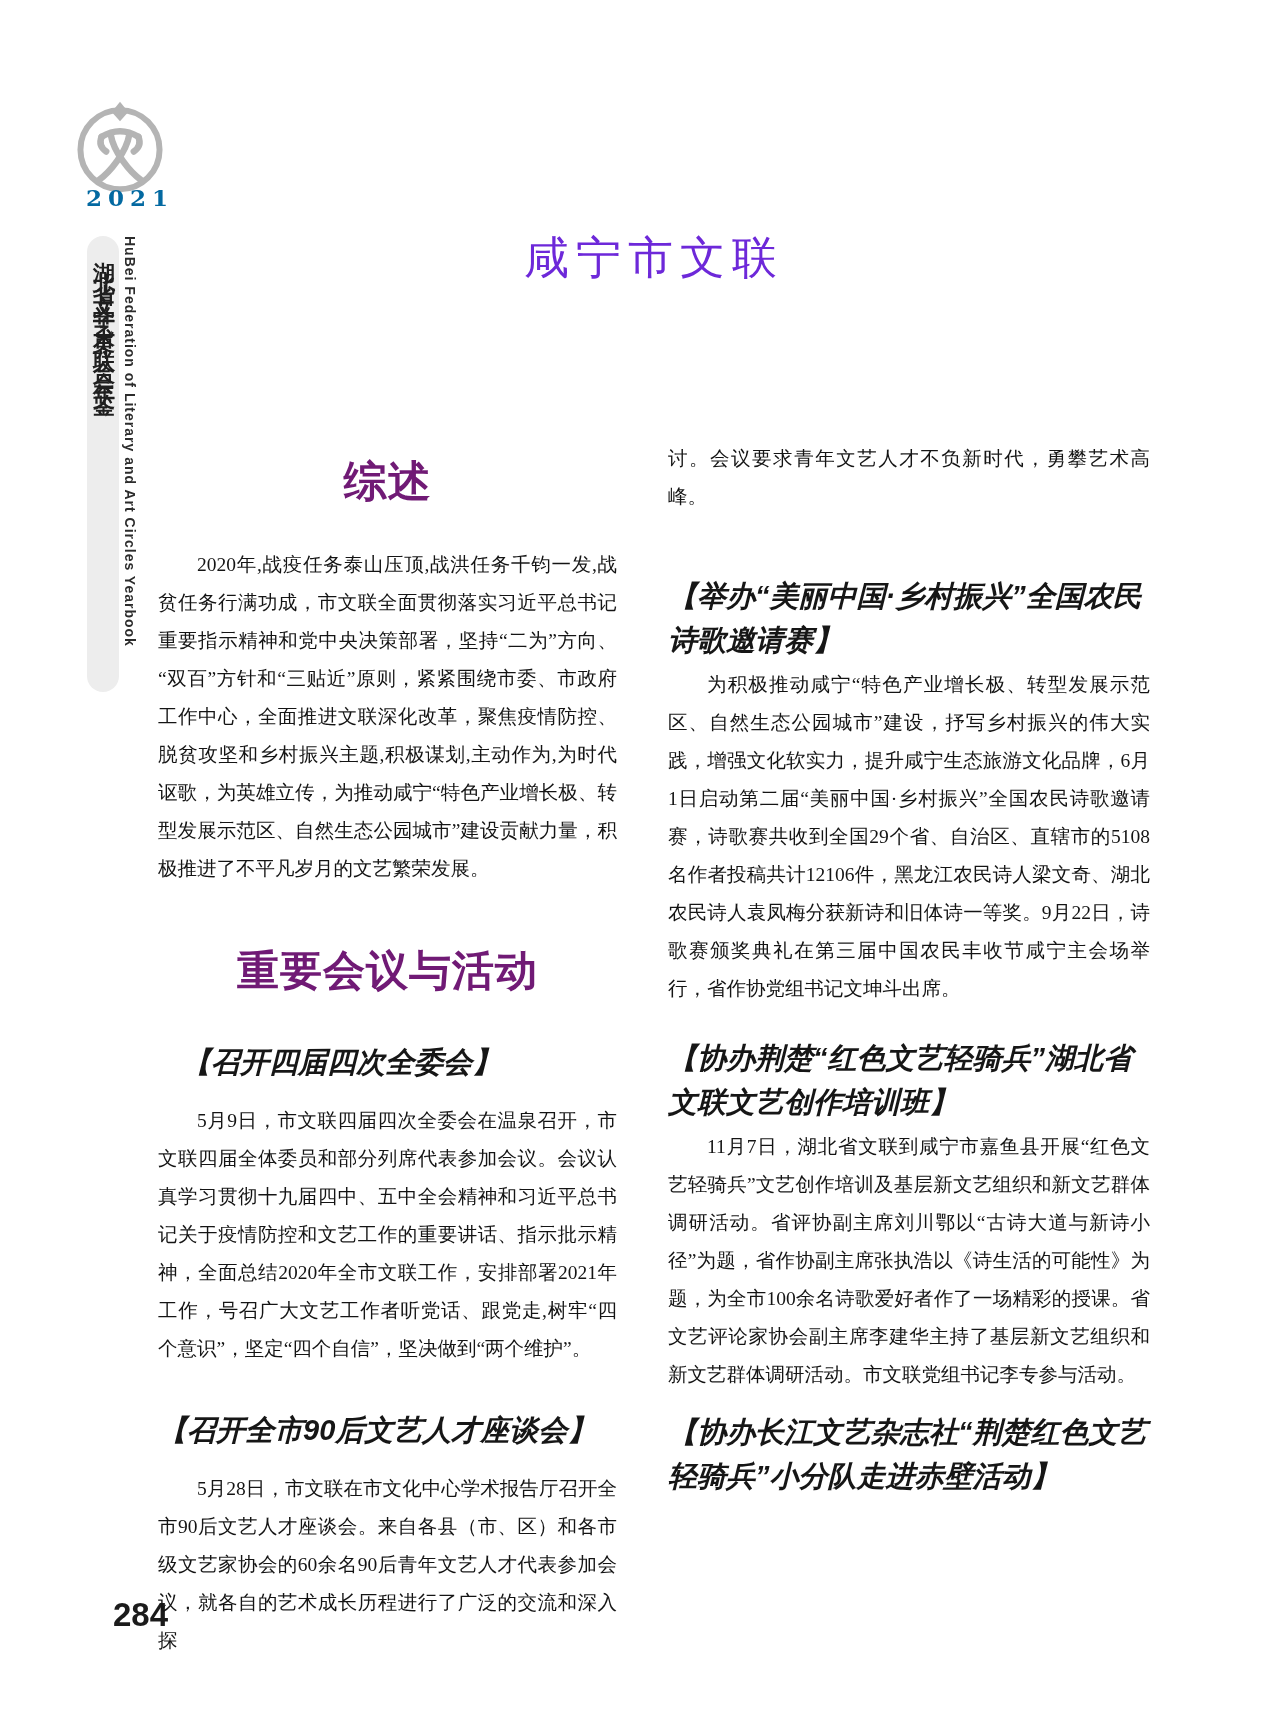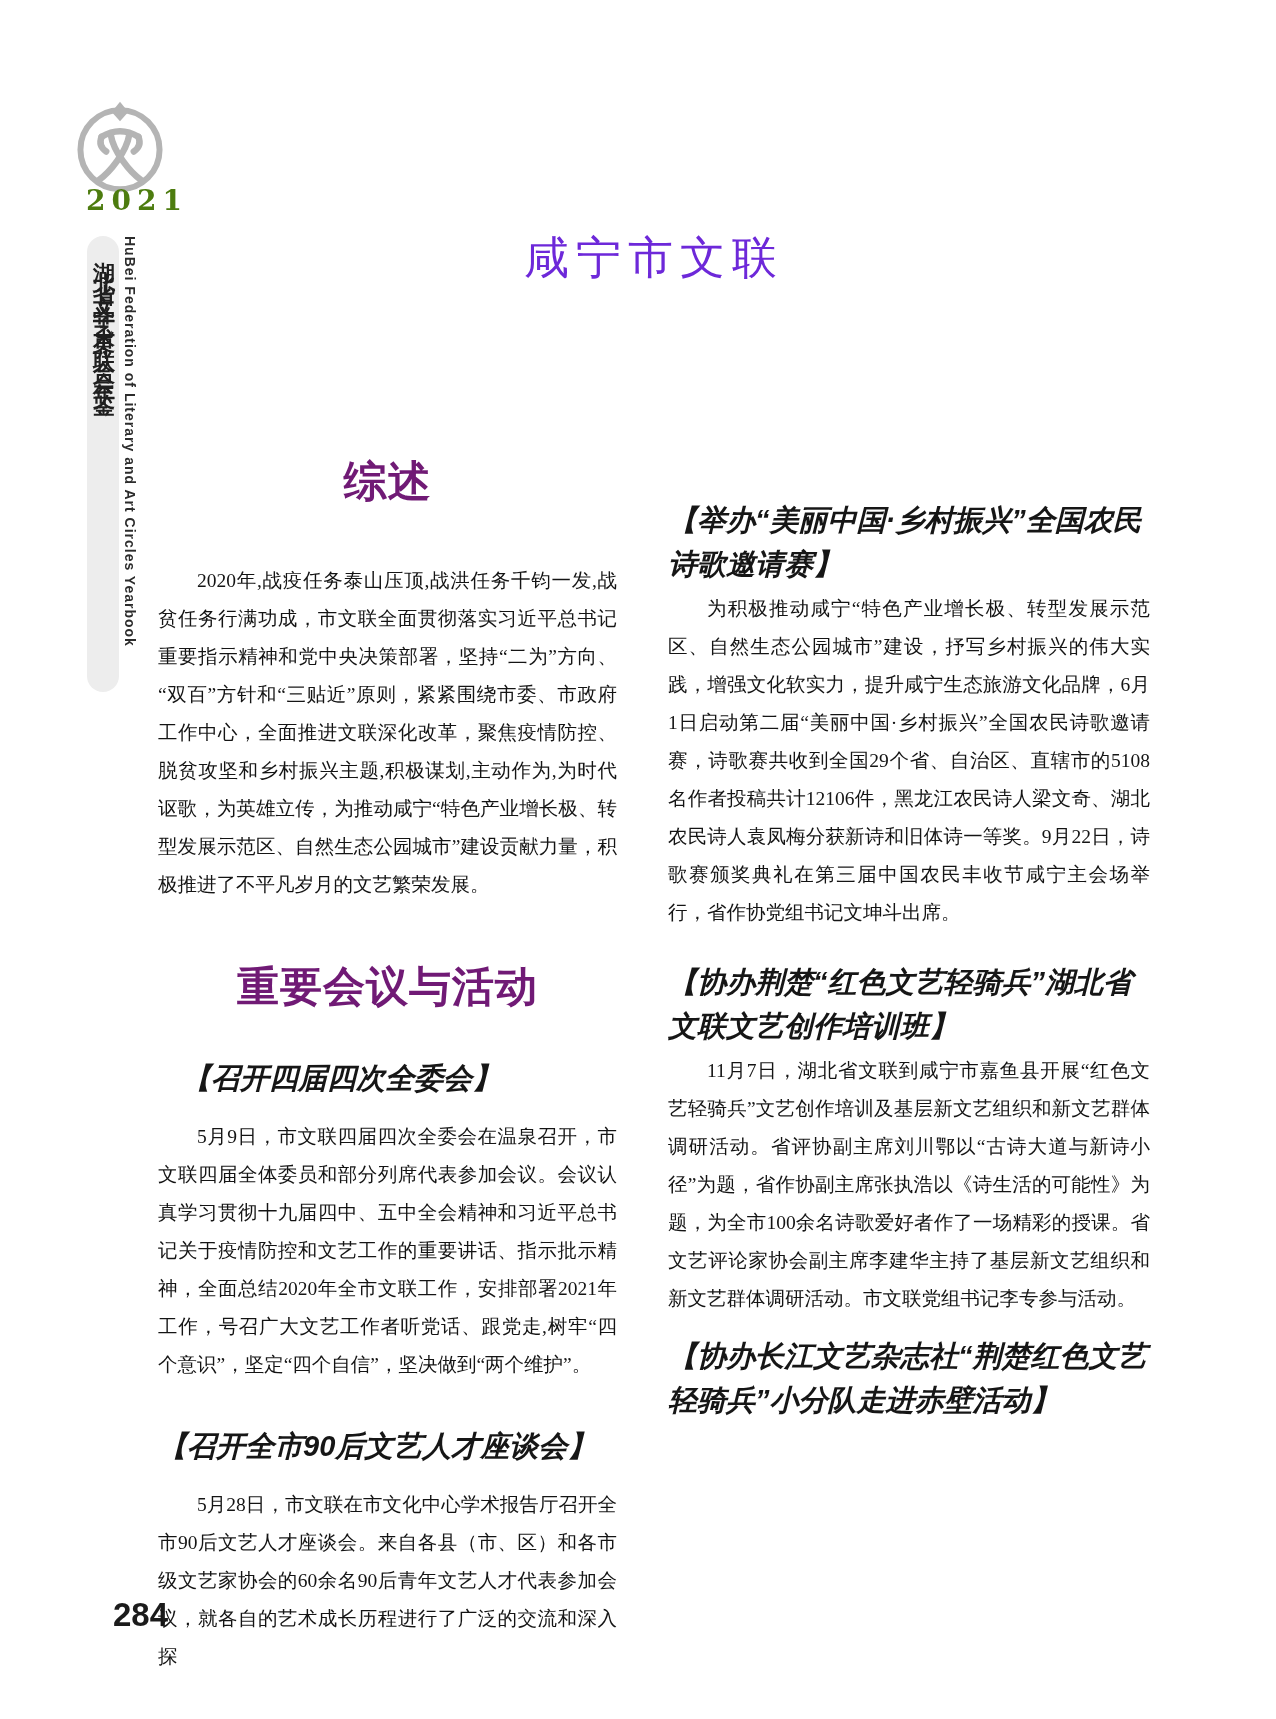--- a/index.html
+++ b/index.html
@@ -10,21 +10,21 @@
     margin:0 auto;
     overflow:hidden;
     font-family:"Liberation Serif","DejaVu Serif",serif;
     color:#1b1b1b;
   }
   
   .logo{position:absolute;left:74px;top:96px;width:92px;height:100px;}
   .year-label{
     position:absolute;left:86px;top:184px;
     font-family:"DejaVu Serif","Liberation Serif",serif;
-    font-weight:bold;font-size:28px;letter-spacing:6px;color:#4d7c0f;
+    font-weight:bold;font-size:23px;letter-spacing:6px;color:#0369a1;
   }
   .side-strip{
     position:absolute;left:87px;top:236px;width:32px;height:456px;
     background:#ededed;border-radius:16px;
     writing-mode:vertical-rl;text-orientation:upright;
     font-family:"Liberation Sans","DejaVu Sans",sans-serif;
     font-weight:bold;font-size:22px;letter-spacing:11px;
     color:#1f1f1f;padding-top:8px;box-sizing:border-box;text-align:left;
   }
   .side-en{
@@ -63,21 +63,21 @@
     font-weight:bold;font-size:29px;line-height:44px;
     color:#161616;text-align:left;font-style:italic;
   }
   .body-text{
     text-align:justify;text-justify:inter-ideograph;
     text-indent:2em;color:#141414;
     margin:0;
   }
   .no-indent{text-indent:0;}
   .cut{text-align-last:justify;}
-  .mt-para{margin-top:56px;}
+  .mt-para{margin-top:40px;}
   .mt2{margin-top:18px;}
   .mt4{margin-top:4px;}
   .h1-m{margin-top:44px;margin-left:24px;}
   .h2-m{margin-top:40px;}
   .h3-m{margin-top:58px;}
   .h4-m{margin-top:28px;}
   .h5-m{margin-top:16px;}
 </style>
 </head>
 <body>
@@ -116,20 +116,21 @@
     <div class="big-heading hd-meetings">重要会议与活动</div>
 
     <div class="article-heading h1-m">【召开四届四次全委会】</div>
     <p class="body-text mt2">5月9日，市文联四届四次全委会在温泉召开，市文联四届全体委员和部分列席代表参加会议。会议认真学习贯彻十九届四中、五中全会精神和习近平总书记关于疫情防控和文艺工作的重要讲话、指示批示精神，全面总结2020年全市文联工作，安排部署2021年工作，号召广大文艺工作者听党话、跟党走,树牢“四个意识”，坚定“四个自信”，坚决做到“两个维护”。</p>
 
     <div class="article-heading h2-m">【召开全市90后文艺人才座谈会】</div>
     <p class="body-text mt2 cut">5月28日，市文联在市文化中心学术报告厅召开全市90后文艺人才座谈会。来自各县（市、区）和各市级文艺家协会的60余名90后青年文艺人才代表参加会议，就各自的艺术成长历程进行了广泛的交流和深入探</p>
   </div>
 
   <div class="col col-right">
+    <p class="body-text no-indent">讨。会议要求青年文艺人才不负新时代，勇攀艺术高峰。</p>
 
     <div class="article-heading h3-m">【举办“美丽中国·乡村振兴”全国农民诗歌邀请赛】</div>
     <p class="body-text mt4">为积极推动咸宁“特色产业增长极、转型发展示范区、自然生态公园城市”建设，抒写乡村振兴的伟大实践，增强文化软实力，提升咸宁生态旅游文化品牌，6月1日启动第二届“美丽中国·乡村振兴”全国农民诗歌邀请赛，诗歌赛共收到全国29个省、自治区、直辖市的5108名作者投稿共计12106件，黑龙江农民诗人梁文奇、湖北农民诗人袁凤梅分获新诗和旧体诗一等奖。9月22日，诗歌赛颁奖典礼在第三届中国农民丰收节咸宁主会场举行，省作协党组书记文坤斗出席。</p>
 
     <div class="article-heading h4-m">【协办荆楚“红色文艺轻骑兵”湖北省文联文艺创作培训班】</div>
     <p class="body-text mt4">11月7日，湖北省文联到咸宁市嘉鱼县开展“红色文艺轻骑兵”文艺创作培训及基层新文艺组织和新文艺群体调研活动。省评协副主席刘川鄂以“古诗大道与新诗小径”为题，省作协副主席张执浩以《诗生活的可能性》为题，为全市100余名诗歌爱好者作了一场精彩的授课。省文艺评论家协会副主席李建华主持了基层新文艺组织和新文艺群体调研活动。市文联党组书记李专参与活动。</p>
 
     <div class="article-heading h5-m">【协办长江文艺杂志社“荆楚红色文艺轻骑兵”小分队走进赤壁活动】</div>
   </div>
 

